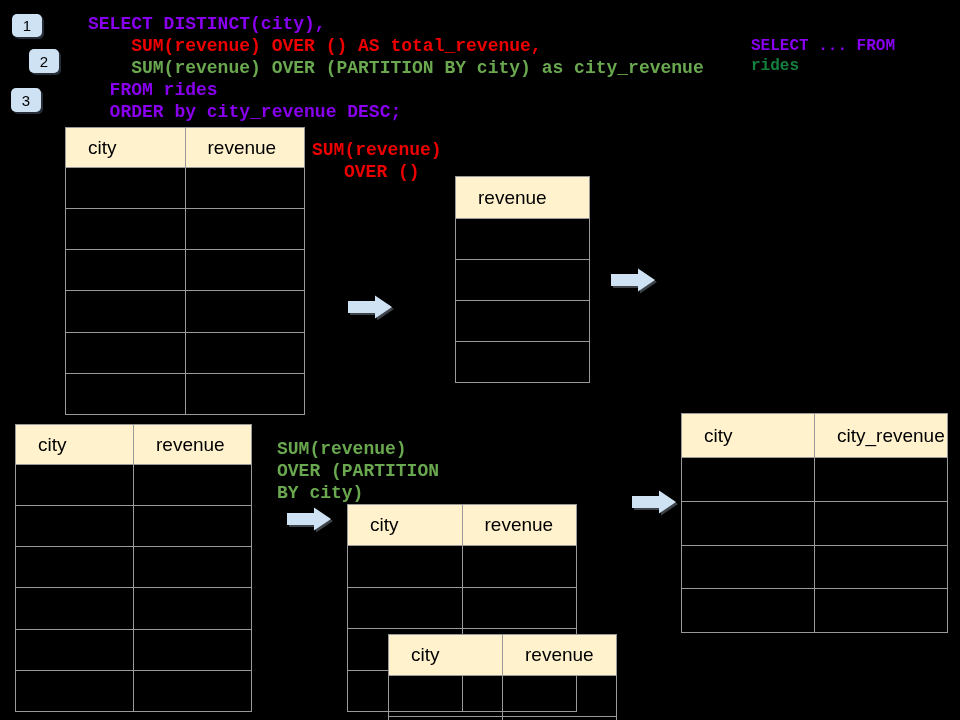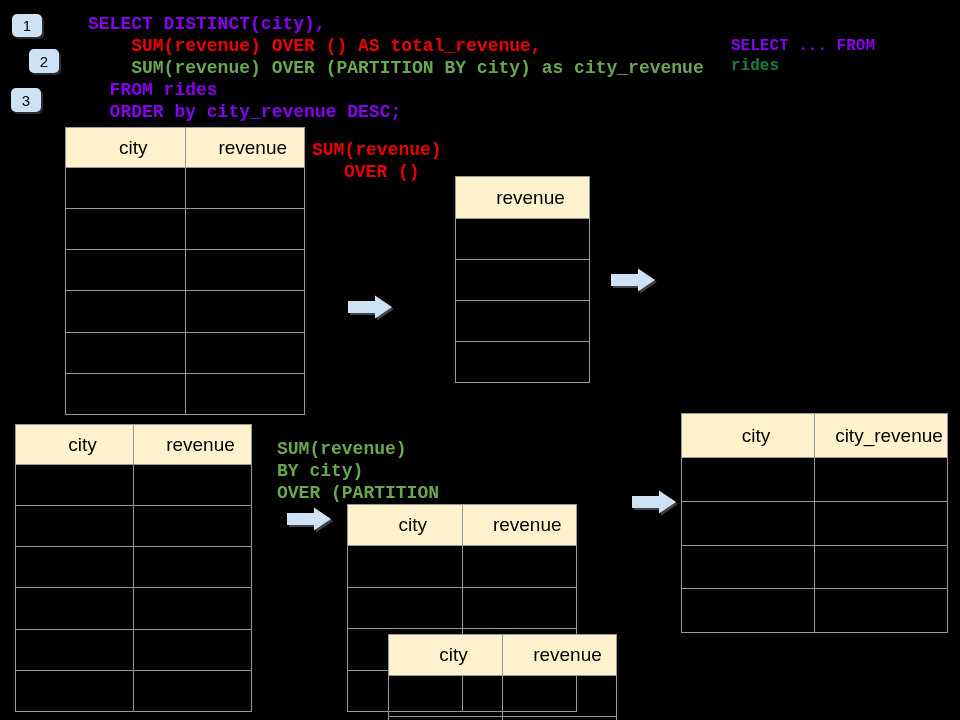--- a/index.html
+++ b/index.html
@@ -12,21 +12,21 @@
   }
   .abs { position:absolute; }
 
   
   .code-block {
     font-family:"Liberation Mono","DejaVu Sans Mono",monospace;
     font-weight:bold;
     white-space:pre;
   }
   #main-code      { left:88px;  top:13px;  font-size:18px; line-height:22px; }
-  #side-code      { left:731px; top:36px;  font-size:16px; line-height:20px; }
+  #side-code      { left:751px; top:36px;  font-size:16px; line-height:20px; }
   #label-total    { left:312px; top:139px; font-size:18px; line-height:22px; }
   #label-partition{ left:277px; top:438px; font-size:18px; line-height:22px; }
 
   
   .badge {
     background:var(--badge_fill,#CFE2F3);
     color:var(--badge_text,#000);
     border-radius:5px;
     display:flex; align-items:center; justify-content:center;
     font-size:15px;
@@ -35,21 +35,21 @@
 
   
   .tablebox table {
     width:100%; height:100%;
     border-collapse:collapse; table-layout:fixed;
   }
   .tablebox th {
     background:var(--header_fill,#FFF2CC);
     color:#000;
     font-weight:normal; font-size:19px;
-    text-align:center; padding-left:16px;
+    text-align:left; padding-left:22px;
     border:1px solid var(--grid_border,#999);
     vertical-align:middle;
   }
   .tablebox td {
     border:1px solid var(--grid_border,#999);
     background:transparent;
   }
 
   
   .arrow { position:absolute; filter:drop-shadow(2px 2px 0 rgba(95,103,112,0.65)); }
@@ -63,21 +63,21 @@
   <div class="badge abs" style="left:12px;top:14px;width:30px;height:23px">1</div>
   <div class="badge abs" style="left:29px;top:49px;width:30px;height:24px">2</div>
   <div class="badge abs" style="left:11px;top:88px;width:30px;height:24px">3</div>
 
   <div class="code-block abs" id="main-code"><div style="color: rgb(136, 0, 238);">SELECT DISTINCT(city),</div><div style="color: rgb(238, 0, 0);">    SUM(revenue) OVER () AS total_revenue,</div><div style="color: rgb(106, 168, 79);">    SUM(revenue) OVER (PARTITION BY city) as city_revenue</div><div style="color: rgb(136, 0, 238);">  FROM rides</div><div style="color: rgb(136, 0, 238);">  ORDER by city_revenue DESC;</div></div>
 
   <div class="code-block abs" id="side-code"><div style="color: rgb(136, 0, 238);">SELECT ... FROM</div><div style="color: #15803d;">rides</div></div>
 
   <div class="code-block abs" id="label-total"><div style="color: rgb(238, 0, 0);">SUM(revenue)</div><div style="color: rgb(238, 0, 0); margin-left: 32px;">OVER ()</div></div>
 
-  <div class="code-block abs" id="label-partition"><div style="color: rgb(106, 168, 79);">SUM(revenue)</div><div style="color: rgb(106, 168, 79);">BY city)</div><div style="color: rgb(106, 168, 79);">OVER (PARTITION</div></div>
+  <div class="code-block abs" id="label-partition"><div style="color: rgb(106, 168, 79);">SUM(revenue)</div><div style="color: rgb(106, 168, 79);">OVER (PARTITION</div><div style="color: rgb(106, 168, 79);">BY city)</div></div>
 
   <div class="tablebox abs" style="left:65px;top:127px;width:240px;height:288px">
       <table>
         <thead>
           <tr style="height: 40px;">
             <th>city</th>
             <th>revenue</th>
           </tr>
         </thead>
         <tbody>

